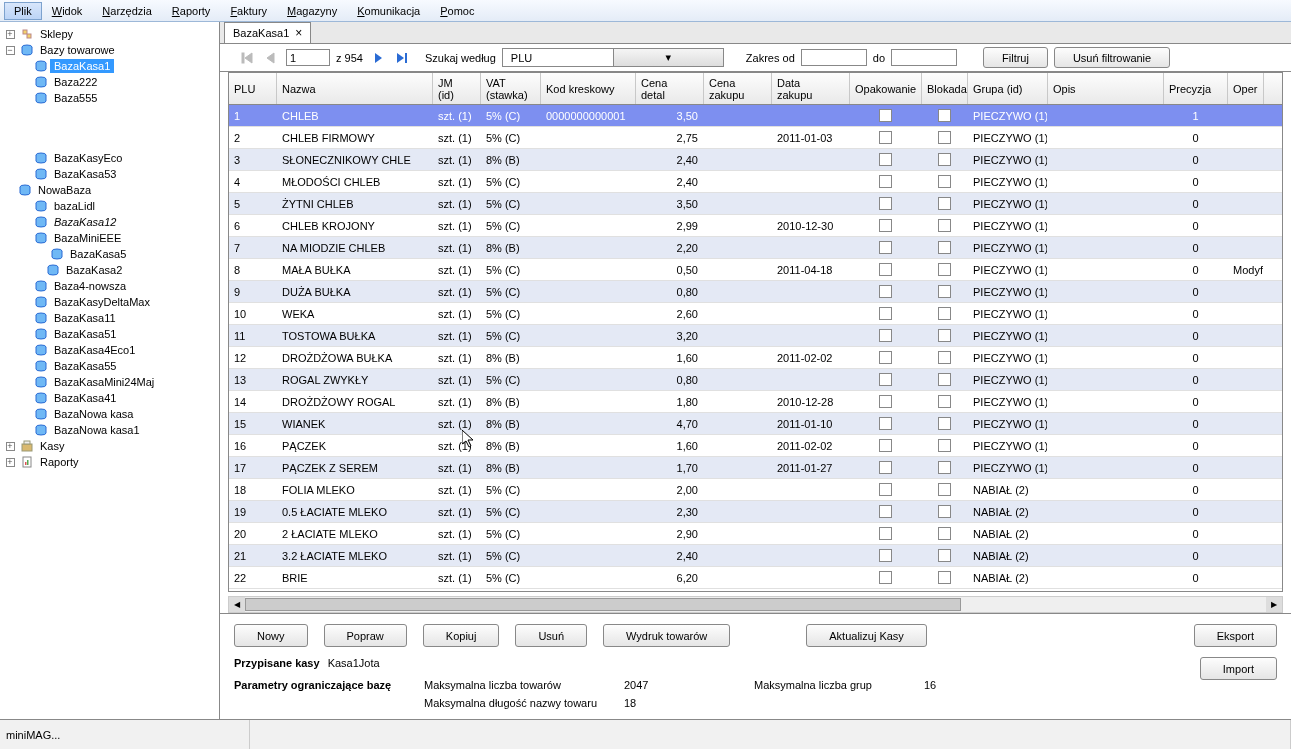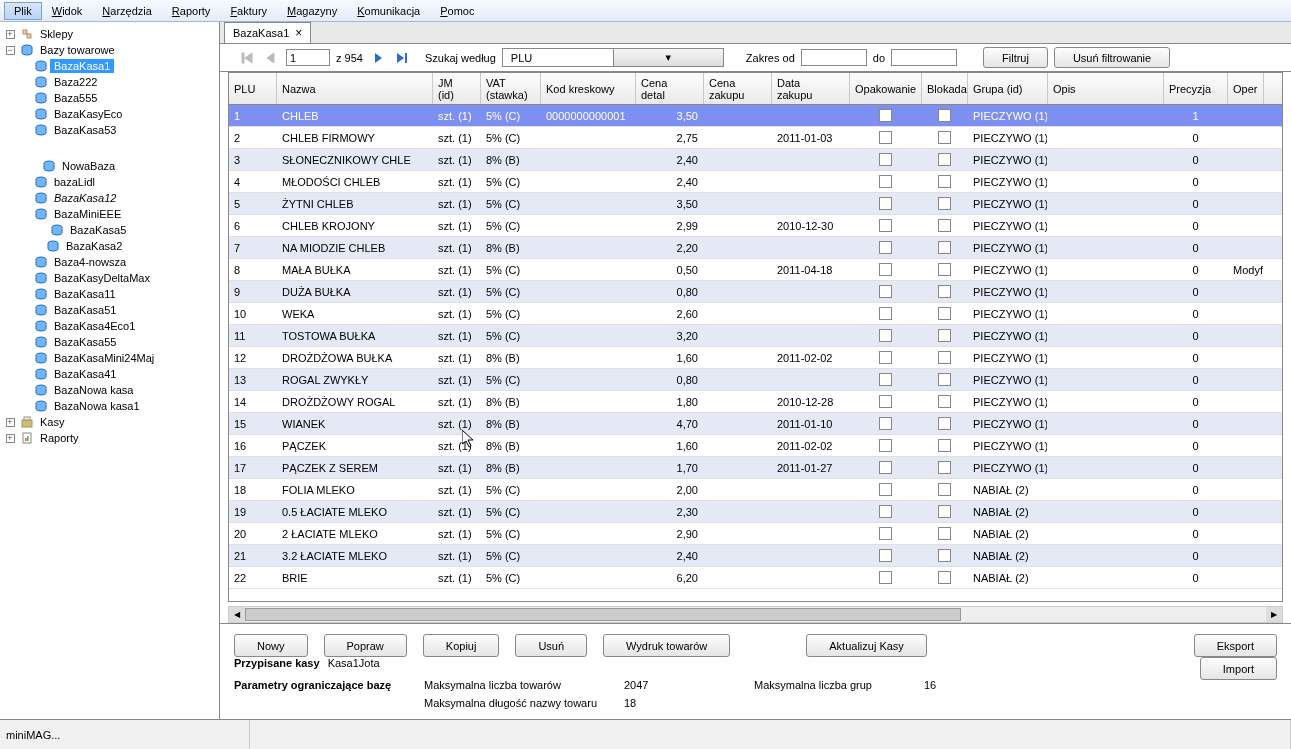--- a/index.html
+++ b/index.html
@@ -42,21 +42,21 @@
 .row.sel{background:#7d8ff0}
 .row.sel .cell{color:#fff}
 .row .cell{border-right:1px solid transparent;padding:0 5px;display:flex;align-items:center;overflow:hidden;white-space:nowrap}
 .num{justify-content:flex-end}
 .chk{justify-content:center}
 .chk .cb{width:13px;height:13px;border:1px solid #888;background:#fff}
 .hscroll{height:17px;background:#efefef;border:1px solid #ccc;position:relative;margin:0 8px}
 .hscroll .thumb{position:absolute;left:16px;top:1px;height:13px;width:68%;background:#ccc;border:1px solid #999}
 .hscroll .arrow{position:absolute;top:0;width:16px;height:15px;background:#ddd;text-align:center;line-height:15px;font-size:8px}
 .hscroll .al{left:0}.hscroll .ar{right:0}
-.bottompanel{border-top:1px solid #888;padding:10px 14px;display:flex;flex-direction:column;}
+.bottompanel{border-top:1px solid #888;padding:10px 14px;display:flex;flex-direction:column;gap:10px}
 .btnrow{display:flex;gap:16px;align-items:center}
 .bbtn{height:23px;border:1px solid #888;border-radius:3px;background:linear-gradient(#fdfdfd,#e5e5e5);padding:0 22px;cursor:pointer;font-size:11px}
 .right{margin-left:auto;display:flex;flex-direction:column;gap:8px}
 .infoline{display:flex;gap:8px}
 .infoline .lbl{font-weight:bold}
 .paramgrid{display:grid;grid-template-columns:180px 190px 50px 60px 160px 30px;gap:6px 10px;align-items:center}
 .paramgrid .plbl{font-weight:bold}
 .statusbar{height:30px;border-top:1px solid #888;background:#f1f1f1;display:flex;align-items:center}
 .statusbar .scell{padding:0 6px;border-right:1px solid #ccc;height:100%;display:flex;align-items:center}
 .statusbar .scell:first-child{width:250px}
@@ -125,39 +125,39 @@
       </div>
       <div class="tnode" style="padding-left: 32px;">
         <span class="ticon">
           <svg viewBox="0 0 14 14">
             <ellipse cx="7" cy="4" rx="5" ry="2" fill="#6fb8f5" stroke="#2a6bd4"></ellipse>
             <path d="M2 4v6a5 2 0 0 0 10 0V4" fill="#6fb8f5" stroke="#2a6bd4"></path>
           </svg>
         </span>
         <span class="tlabel">Baza555</span>
       </div>
-      <div class="tnode" style="padding-left: 32px;">
+      <div class="tnode" style="padding-left: 32px; margin-top: 44px;">
         <span class="ticon">
           <svg viewBox="0 0 14 14">
             <ellipse cx="7" cy="4" rx="5" ry="2" fill="#6fb8f5" stroke="#2a6bd4"></ellipse>
             <path d="M2 4v6a5 2 0 0 0 10 0V4" fill="#6fb8f5" stroke="#2a6bd4"></path>
           </svg>
         </span>
         <span class="tlabel">BazaKasyEco</span>
       </div>
       <div class="tnode" style="padding-left: 32px;">
         <span class="ticon">
           <svg viewBox="0 0 14 14">
             <ellipse cx="7" cy="4" rx="5" ry="2" fill="#6fb8f5" stroke="#2a6bd4"></ellipse>
             <path d="M2 4v6a5 2 0 0 0 10 0V4" fill="#6fb8f5" stroke="#2a6bd4"></path>
           </svg>
         </span>
         <span class="tlabel">BazaKasa53</span>
       </div>
-      <div class="tnode" style="padding-left: 40px; margin-top: 20px;">
+      <div class="tnode" style="padding-left: 16px;">
         <span class="ticon">
           <svg viewBox="0 0 14 14">
             <ellipse cx="7" cy="4" rx="5" ry="2" fill="#6fb8f5" stroke="#2a6bd4"></ellipse>
             <path d="M2 4v6a5 2 0 0 0 10 0V4" fill="#6fb8f5" stroke="#2a6bd4"></path>
           </svg>
         </span>
         <span class="tlabel">NowaBaza</span>
       </div>
       <div class="tnode" style="padding-left: 32px;">
         <span class="ticon">

